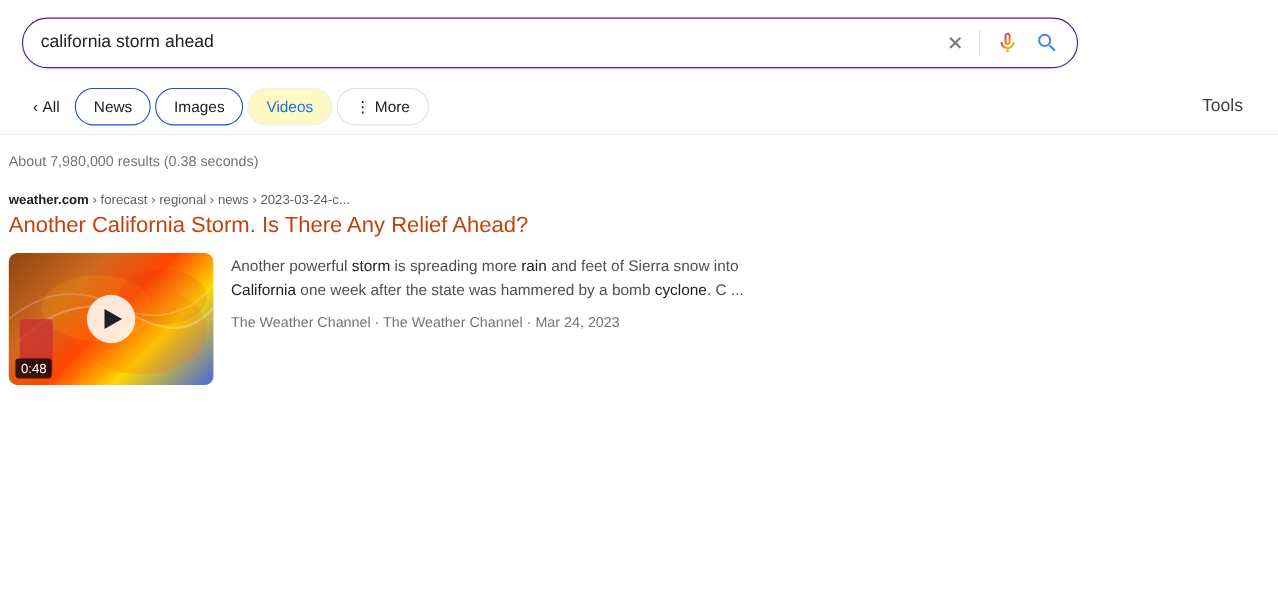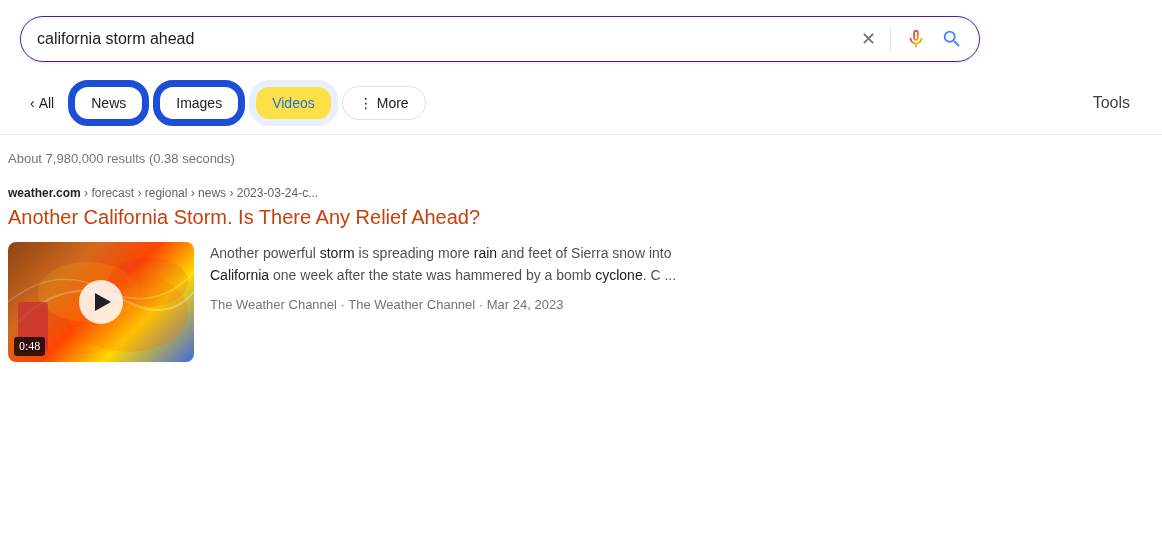--- a/index.html
+++ b/index.html
@@ -69,29 +69,29 @@
       font-size: 14px;
       cursor: pointer;
       padding: 6px 10px;
       gap: 4px;
     }
     .tab-item {
       display: flex;
       align-items: center;
       padding: 8px 16px;
       border-radius: 20px;
-      border: 7px solid #1d4ed8;
+      border: 1px solid #1d4ed8;
       font-size: 14px;
       color: #202124;
       cursor: pointer;
       white-space: nowrap;
       background: #fff;
     }
     .tab-item.active {
-      background: #fde047;
+      background: #fef9c3;
       border-color: #e8f0fe;
       color: #1a73e8;
     }
     .tab-more {
       display: flex;
       align-items: center;
       padding: 8px 16px;
       border-radius: 20px;
       border: 1px solid #dfe1e5;
       font-size: 14px;
@@ -142,21 +142,20 @@
       align-items: flex-start;
     }
     .result-thumbnail {
       width: 186px;
       height: 120px;
       background: linear-gradient(135deg, #8b4513 0%, #d2691e 30%, #ff4500 50%, #ffd700 70%, #4169e1 100%);
       border-radius: 8px;
       flex-shrink: 0;
       position: relative;
       overflow: hidden;
-      font-family: Liberation Serif, serif;
     }
     .video-overlay {
       position: absolute;
       inset: 0;
       display: flex;
       align-items: center;
       justify-content: center;
     }
     .play-button {
       width: 44px;

